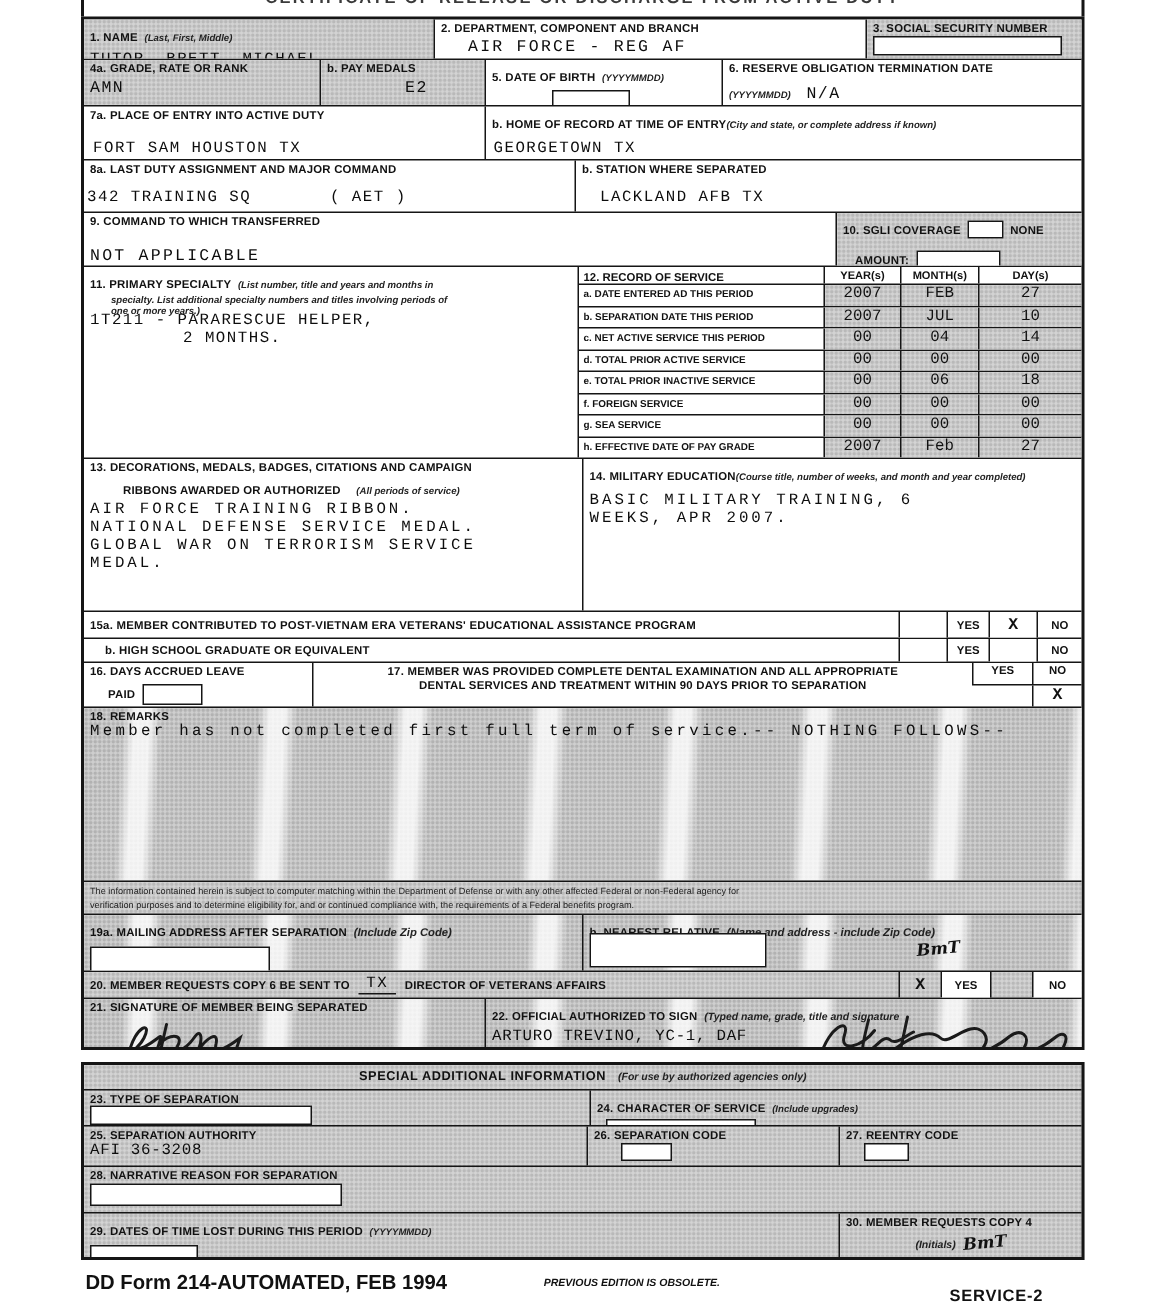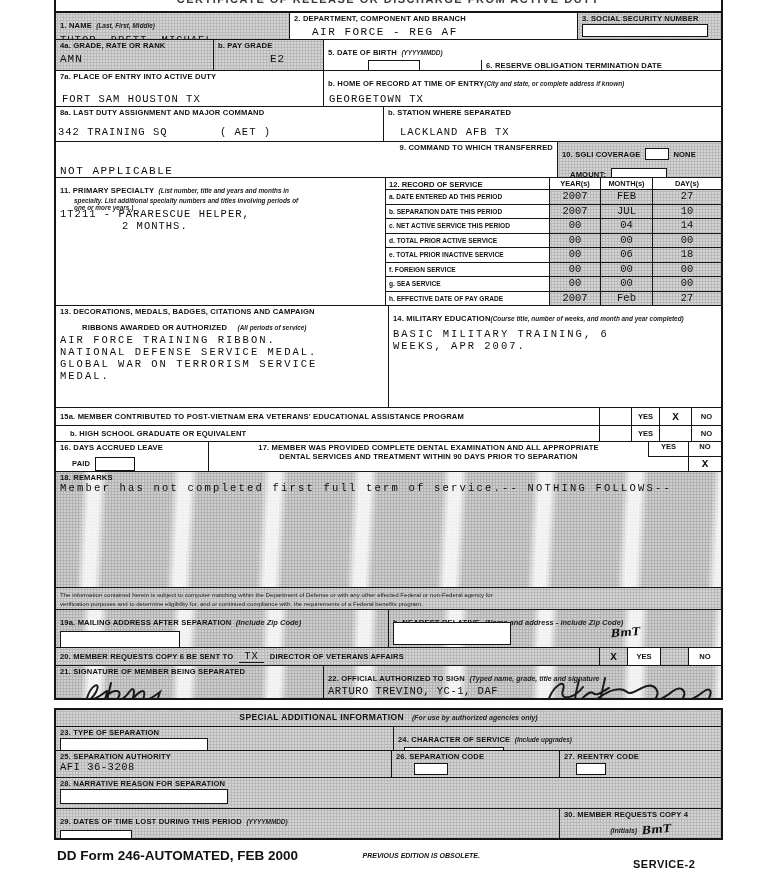--- a/index.html
+++ b/index.html
@@ -81,29 +81,29 @@
         <span class="wbox" style="width:126px;height:13px;margin-top:1px;"></span>
       </div>
     </div>
 
     <div class="row" style="height:31px;">
       <div class="cell sh" style="width:157px;">
         <div class="lb">4a. GRADE, RATE OR RANK</div>
         <div class="val big" style="margin-top:3px;">AMN</div>
       </div>
       <div class="cell sh" style="width:110px;">
-        <div class="lb">b. PAY GRADE</div>
+        <div class="lb">b. PAY MEDALS</div>
         <div class="val big" style="margin:3px 0 0 52px;">E2</div>
       </div>
       <div class="cell" style="width:158px;">
         <span class="lb">5. DATE OF BIRTH</span>
         <span class="hint">(YYYYMMDD)</span>
         <div><span class="wbox" style="width:52px;height:13px;margin:1px 0 0 40px;"></span></div>
       </div>
-      <div class="cell" style="flex:1;margin-top:20px;">
+      <div class="cell" style="flex:1;">
         <div class="lb">6. RESERVE OBLIGATION TERMINATION DATE</div>
         <div style="margin-top:2px;">
           <span class="hint">(YYYYMMDD)</span>
           <span class="val big" style="margin-left:6px;">N/A</span>
         </div>
       </div>
     </div>
 
     <div class="row" style="height:36px;">
       <div class="cell" style="width:267px;">
@@ -124,21 +124,21 @@
           <span class="val" style="margin-left:48px;">( AET )</span>
         </div>
       </div>
       <div class="cell" style="flex:1;">
         <div class="lb">b. STATION WHERE SEPARATED</div>
         <div class="val" style="position:absolute;bottom:3px;left:16px;">LACKLAND AFB  TX</div>
       </div>
     </div>
 
     <div class="row" style="height:36px;">
-      <div class="cell" style="width:501px;text-align:right;">
+      <div class="cell" style="width:501px;">
         <div class="lb">9. COMMAND TO WHICH TRANSFERRED</div>
         <div class="val big" style="position:absolute;bottom:0px;left:4px;letter-spacing:1.5px;">NOT APPLICABLE</div>
       </div>
       <div class="cell sh" style="flex:1;">
         <div style="white-space:nowrap;">
           <span class="lb">10. SGLI COVERAGE</span>
           <span class="wbox" style="width:24px;height:12px;vertical-align:-3px;"></span>
           <span class="lb">NONE</span>
         </div>
         <div style="margin-top:2px;">
@@ -414,16 +414,16 @@
         <div style="text-align:center;">
           <span class="hint" style="font-size:7px;">(Initials)</span>
           <span class="hand" style="font-size:11px;">BmT</span>
         </div>
       </div>
     </div>
   </div>
 </div>
 
 <div class="footer">
-  <span class="fid">DD Form 246-AUTOMATED, FEB 2000</span>
+  <span class="fid">DD Form 214-AUTOMATED, FEB 1994</span>
   <span class="note">PREVIOUS EDITION IS OBSOLETE.</span>
   <span class="svc">SERVICE-2</span>
 </div>
 
 </body></html>

